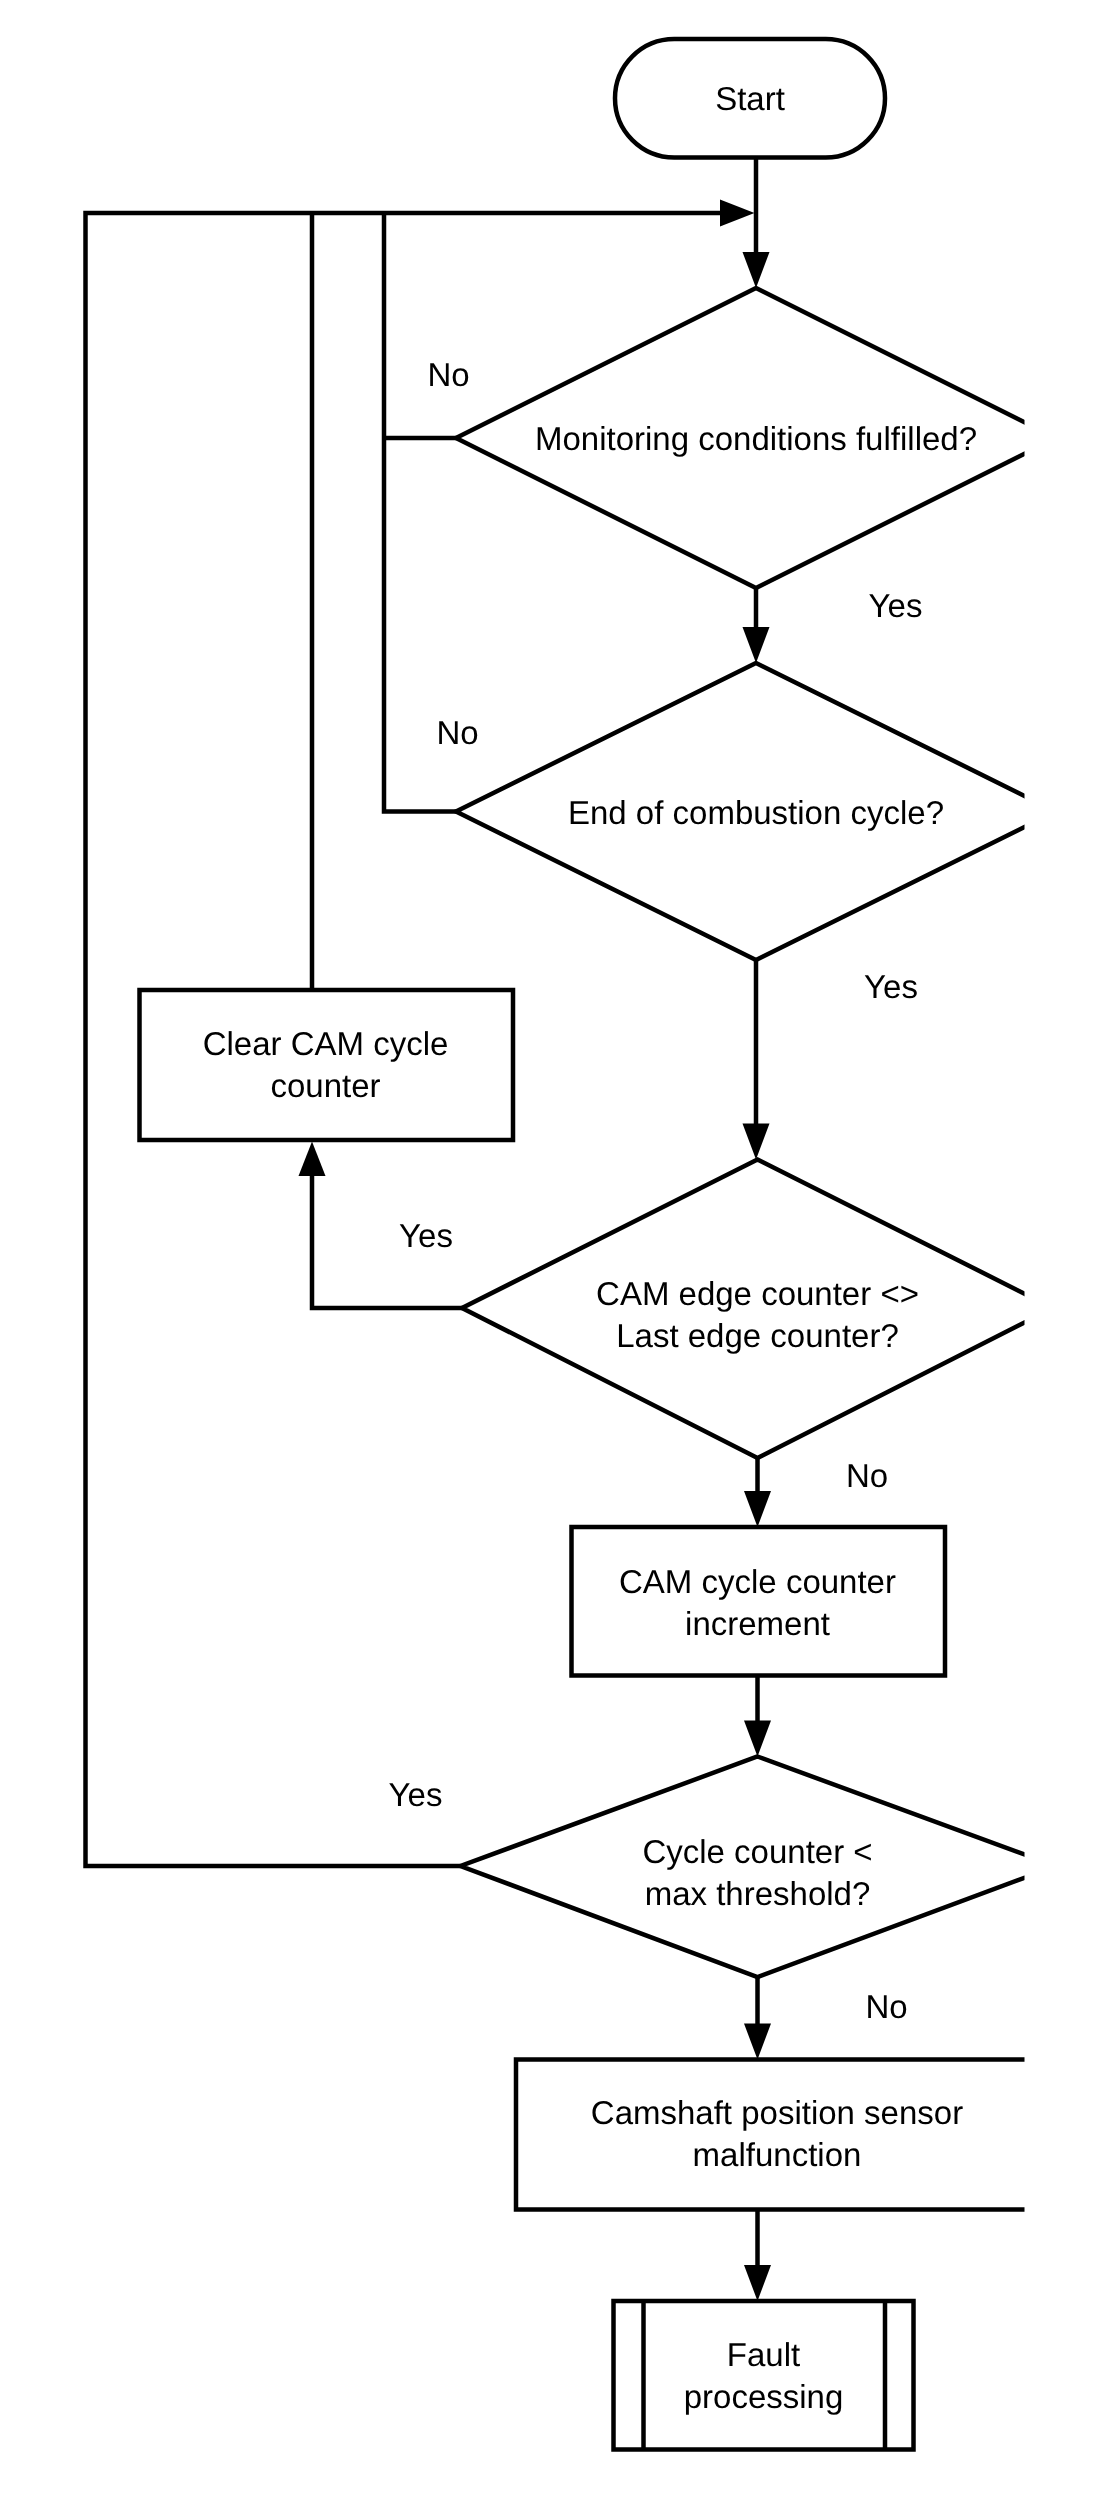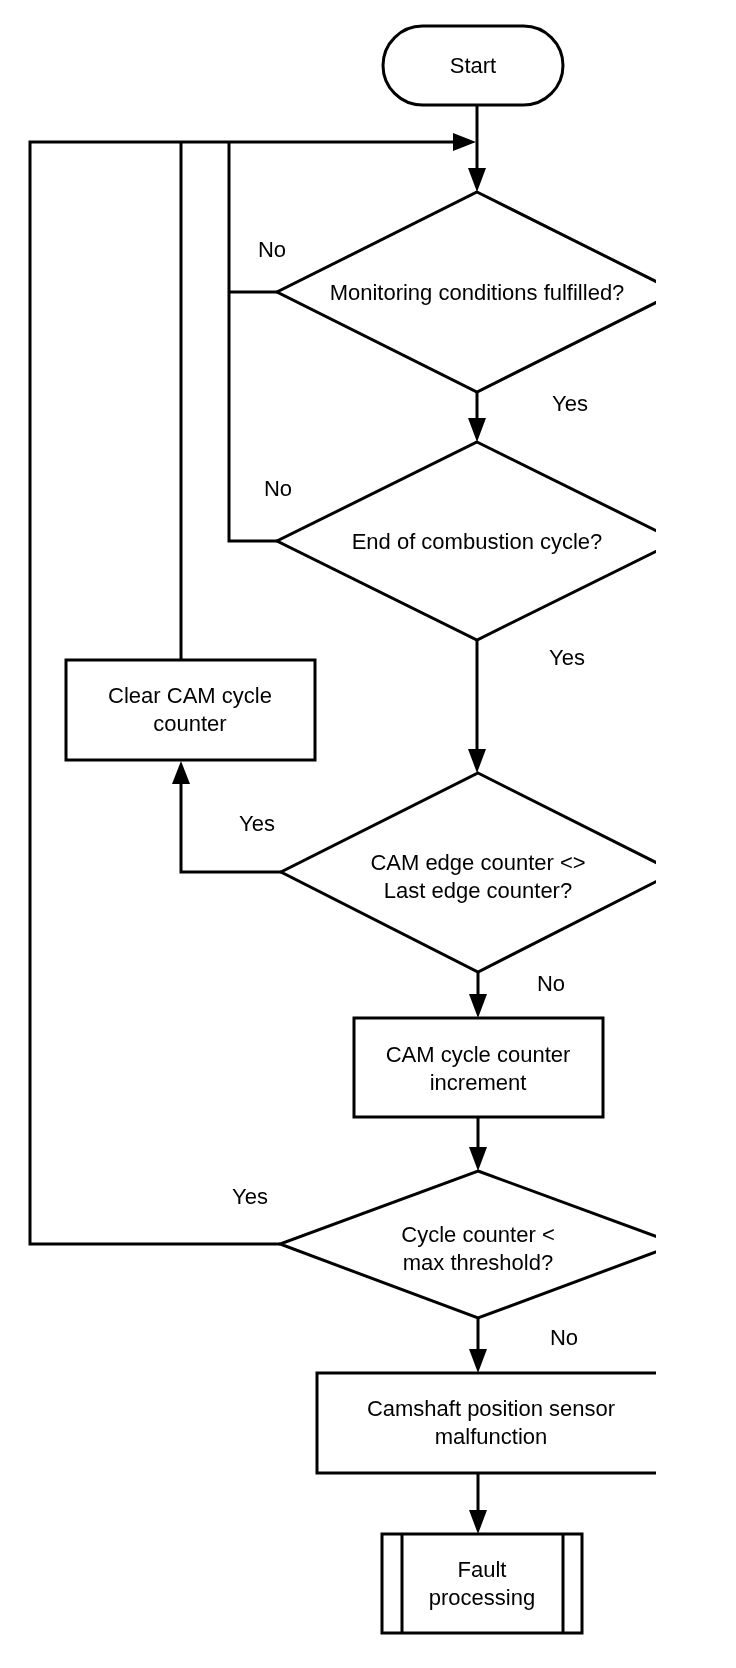--- a/index.html
+++ b/index.html
@@ -6,20 +6,21 @@
     margin: 0;
     padding: 0;
     background: #ffffff;
   }
   .canvas {
     position: relative;
     width: 656px;
     height: 1668px;
     background: #ffffff;
     overflow: hidden;
+    margin-left: 27px;
   }
   svg { display: block; }
   .shape {
     fill: #ffffff;
     stroke: #000000;
     stroke-width: 3;
   }
   .connector {
     fill: none;
     stroke: #000000;

